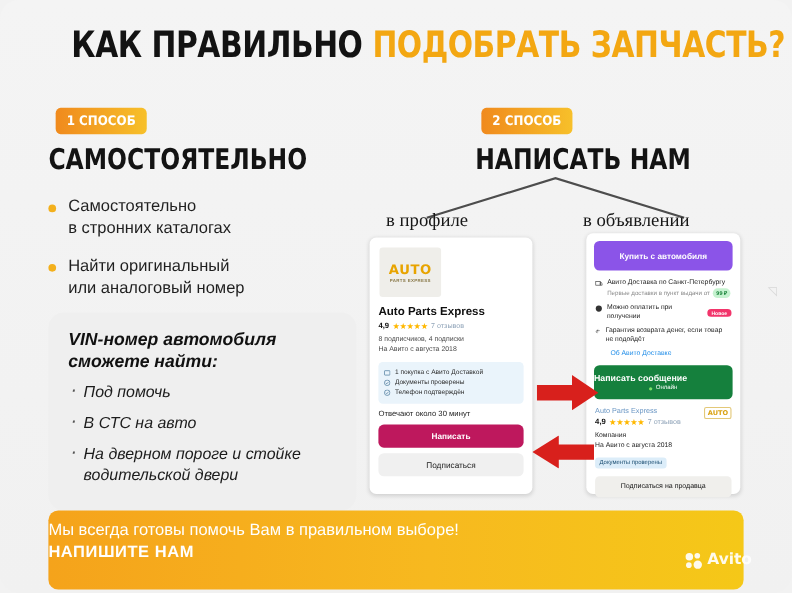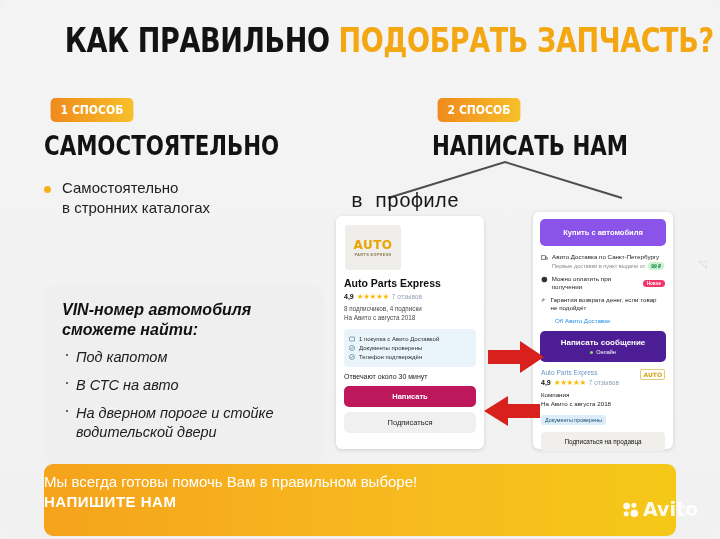--- a/index.html
+++ b/index.html
@@ -80,22 +80,22 @@
     margin-bottom:9px;padding-left:14px;position:relative;
   }
   .vin-list li:before{
     content:"·";position:absolute;left:2px;top:-3px;
     font-size:18px;color:#555;
   }
 
   
   .connector{position:absolute;left:380px;top:158px;width:250px;height:42px;}
   .sub-label{
-    position:absolute;font-size:20px;color:#171717;white-space:nowrap;
-    font-family:Liberation Mono, monospace;
+    position:absolute;font-size:17px;color:#171717;white-space:nowrap;
+    font-family:Liberation Serif, serif;
   }
   #sub-profile{left:351px;top:190px;}
   #sub-advert{left:530px;top:190px;}
 
   
   .mock{
     position:absolute;background:#ffffff;border-radius:6px;
     box-shadow:0 1px 4px rgba(0,0,0,.14);
     box-sizing:border-box;
   }
@@ -143,21 +143,21 @@
   }
   .ad-row{display:flex;align-items:flex-start;gap:4px;margin:0 8px 5px 8px;}
   .ad-row .txt{font-size:6.2px;color:#222;line-height:8px;}
   .ad-sub{font-size:5.6px;color:#8a8a8a;display:flex;align-items:center;gap:3px;margin-top:1px;}
   .pill-green{background:#c6f2d0;color:#0b7a2e;border-radius:6px;font-size:5px;font-weight:bold;padding:1px 3px;}
   .pill-pink{background:#f2356b;color:#fff;border-radius:7px;font-size:4.6px;font-weight:bold;padding:1px 4px;}
   .link-blue{font-size:6.2px;color:#1e8ce8;margin:0 8px 7px 22px;}
   .btn-green{background:#16c351;color:#fff;border-radius:5px;text-align:center;margin:0 7px 6px 7px;padding:7px 0;}
   .btn-green .l1{font-size:8px;font-weight:bold;}
   .btn-green .l2{font-size:5.5px;margin-top:1px;}
-  .btn-bright{background:#4c1d95;color:#fff;border-radius:5px;text-align:center;margin:0 7px 7px 7px;padding:7px 0;}
+  .btn-bright{background:#15803d;color:#fff;border-radius:5px;text-align:left;margin:0 7px 7px 7px;padding:7px 0;}
   .btn-bright .l1{font-size:8px;font-weight:bold;}
   .btn-bright .l2{font-size:5.5px;margin-top:2px;display:flex;align-items:center;justify-content:center;gap:3px;}
   .dot-online{width:3px;height:3px;border-radius:50%;background:#7be06a;display:inline-block;}
   .seller{margin:0 8px;}
   .seller-name{font-size:6.6px;color:#6b97c4;margin-bottom:2px;}
   .seller-meta{font-size:6.2px;color:#1c1c1c;line-height:9px;}
   .doc-chip{
     display:inline-block;background:#dcedf9;color:#1c4f73;border-radius:3px;
     font-size:5.4px;padding:2px 4px;margin-top:3px;
   }
@@ -180,21 +180,21 @@
   }
   .banner .l1{font-size:15px;line-height:20px;}
   .banner .l2{font-size:15px;font-weight:bold;line-height:20px;letter-spacing:0.5px;}
 
   .watermark{
     position:absolute;left:622px;top:500px;display:flex;align-items:center;gap:4px;
     opacity:.92;
   }
   .wm-text{
     font-family:"DejaVu Sans","Liberation Sans",sans-serif;
-    font-size:19px;font-weight:bold;color:#ffffff;line-height:19px;
+    font-size:14px;font-weight:bold;color:#ffffff;line-height:19px;
   }
   .corner-mark{position:absolute;left:698px;top:258px;color:#d8d8d8;font-size:11px;}
 </style>
 </head>
 <body>
 
 <div class="page">
 
   <div class="title">
     <span class="dark">КАК ПРАВИЛЬНО</span>
@@ -203,41 +203,47 @@
 
   <div class="badge" id="badge1">1 СПОСОБ</div>
   <div class="method-head" id="head1">САМОСТОЯТЕЛЬНО</div>
 
   <div class="bullets">
     <div class="bullet">
       <span class="dot"></span>
       <span class="btext" style="white-space:pre-line">Самостоятельно
 в стронних каталогах</span>
     </div>
+    <div class="bullet">
+      <span class="dot"></span>
+      <span class="btext" style="white-space:pre-line">Найти оригинальный
+или аналоговый номер</span>
+    </div>
   </div>
 
   <div class="vin-card">
     <div class="vin-title" style="white-space:pre-line">VIN-номер автомобиля
 сможете найти:</div>
     <ul class="vin-list">
-      <li>Под капотом</li>
+      <li>Под помочь</li>
       <li>В СТС на авто</li>
       <li style="white-space:pre-line">На дверном пороге и стойке
 водительской двери</li>
     </ul>
   </div>
 
   <div class="badge" id="badge2">2 СПОСОБ</div>
   <div class="method-head" id="head2">НАПИСАТЬ НАМ</div>
 
   <svg class="connector" viewBox="0 0 250 42">
     <polyline points="8,40 125,4 242,40" fill="none" stroke="#4d4d4d" stroke-width="2"></polyline>
   </svg>
 
   <div class="sub-label" id="sub-profile">в профиле</div>
+  <div class="sub-label" id="sub-advert">в объявлении</div>
 
   <div class="mock" id="profile-card">
     <div class="logo-box">
       <div class="logo-auto">AUTO</div>
       <div class="logo-sub">PARTS EXPRESS</div>
     </div>
     <div class="shop-name">Auto Parts Express</div>
     <div class="rating-row">
       <span class="rating-num">4,9</span>
       <span class="stars">★★★★★</span>

